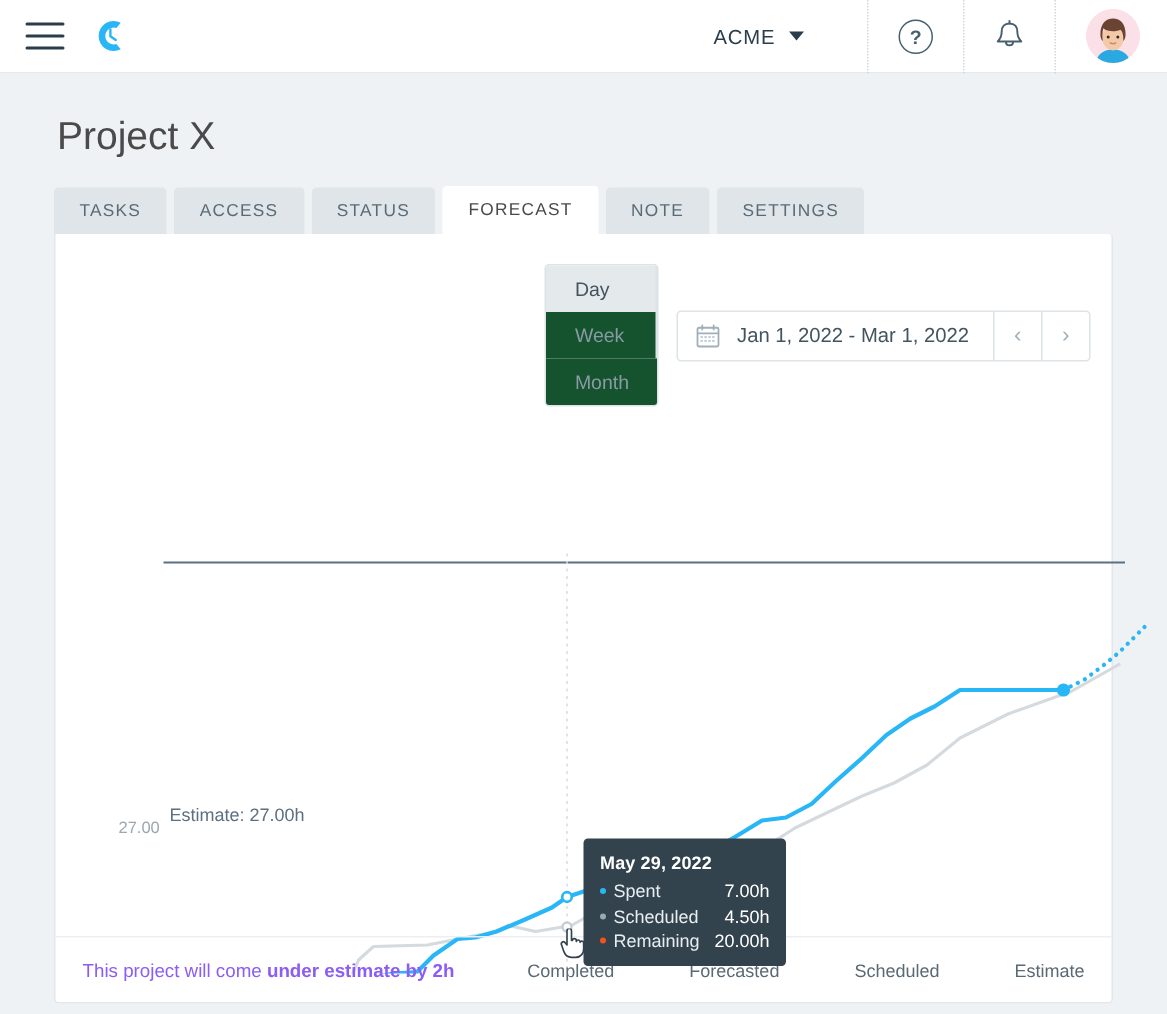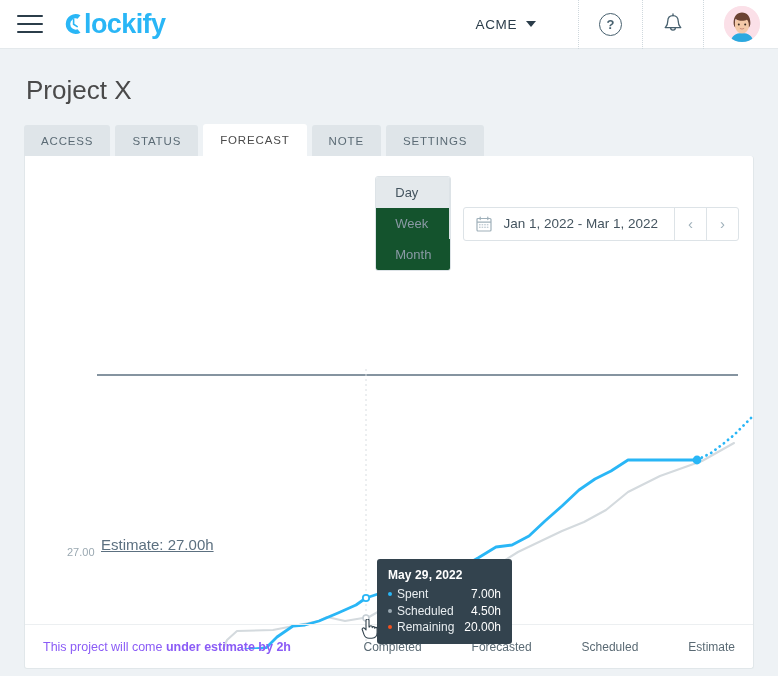--- a/index.html
+++ b/index.html
@@ -56,21 +56,21 @@
     border: 1.6px solid #47606e;
     display:flex; align-items:center; justify-content:center;
     font-size: 13px; color: #47606e; font-weight: 600; cursor:pointer;
   }
   #avatar {
     width: 36px; height: 36px; border-radius: 50%;
     overflow: hidden; cursor: pointer; background:#fbe3ea;
   }
 
   
-  #page { padding: 0 24px; }
+  #page { padding: 0 36px; }
   #page-title {
     font-size: 26px; color: #4a4a4a; font-weight: 400;
     padding: 26px 0 18px 2px;
   }
 
   
   #tabs { display: flex; align-items: flex-end; gap: 5px; position: relative; z-index: 2; }
   .tab {
     background: #dfe5e9; color: #5b6b75;
     font-size: 11.5px; letter-spacing: .85px;
@@ -111,21 +111,21 @@
     width: 32px; display: flex; align-items: center; justify-content: center;
     border-left: 1px solid #dde3e7; color: #9fb0ba; font-size: 15px; cursor: pointer;
   }
 
   
   #chart-area { position: relative; margin-top: 18px; height: 360px; }
   #chart-svg { position: absolute; top: 0; left: 0; }
   .ylab { position: absolute; font-size: 11px; color: #9aa8b1; }
   #estimate-label {
     position: absolute; left: 76px; top: 247px;
-    font-size: 15px; color: #5c7080; text-decoration: underline;
+    font-size: 12px; color: #5c7080;
   }
 
   
   #tooltip {
     position: absolute; left: 352px; top: 403px;
     width: 135px; background: #33434e; border-radius: 3px;
     padding: 9px 11px 10px; color: #fff; z-index: 5;
   }
   #tooltip .tt-title { font-size: 12px; font-weight: bold; margin-bottom: 5px; letter-spacing: .1px; }
   .tt-row { display: flex; align-items: center; font-size: 12px; margin-top: 2.5px; }
@@ -158,21 +158,20 @@
     <span></span>
       <span></span>
       <span></span>
   </div>
 
   <div id="logo">
     <svg class="logo-mark" viewBox="0 0 22 26">
       <path d="M17.5 4.2 A10 10 0 1 0 17.5 21.8 L14.6 18.3 A5.6 5.6 0 1 1 14.6 7.7 Z" fill="#29b6f6"></path>
       <path d="M10.6 8.6 v4.6 l3.6 2.4" stroke="#29b6f6" stroke-width="1.6" fill="none" stroke-linecap="round"></path>
     </svg>
-    <span class="logo-text">lockify</span>
   </div>
 
   <div id="nav-right">
     <div class="nav-cell first">
       <div id="workspace">
         <span>ACME</span>
         <span class="caret"></span>
       </div>
     </div>
     <div class="nav-cell">
@@ -199,20 +198,21 @@
       </div>
     </div>
   </div>
 </div>
 
 <div id="page">
 
   <div id="page-title">Project X</div>
 
   <div id="tabs">
+    <div class="tab">TASKS</div>
     <div class="tab">ACCESS</div>
     <div class="tab">STATUS</div>
     <div class="tab active">FORECAST</div>
     <div class="tab">NOTE</div>
     <div class="tab">SETTINGS</div>
   </div>
 
   <div id="card">
 
     <div id="toolbar">

